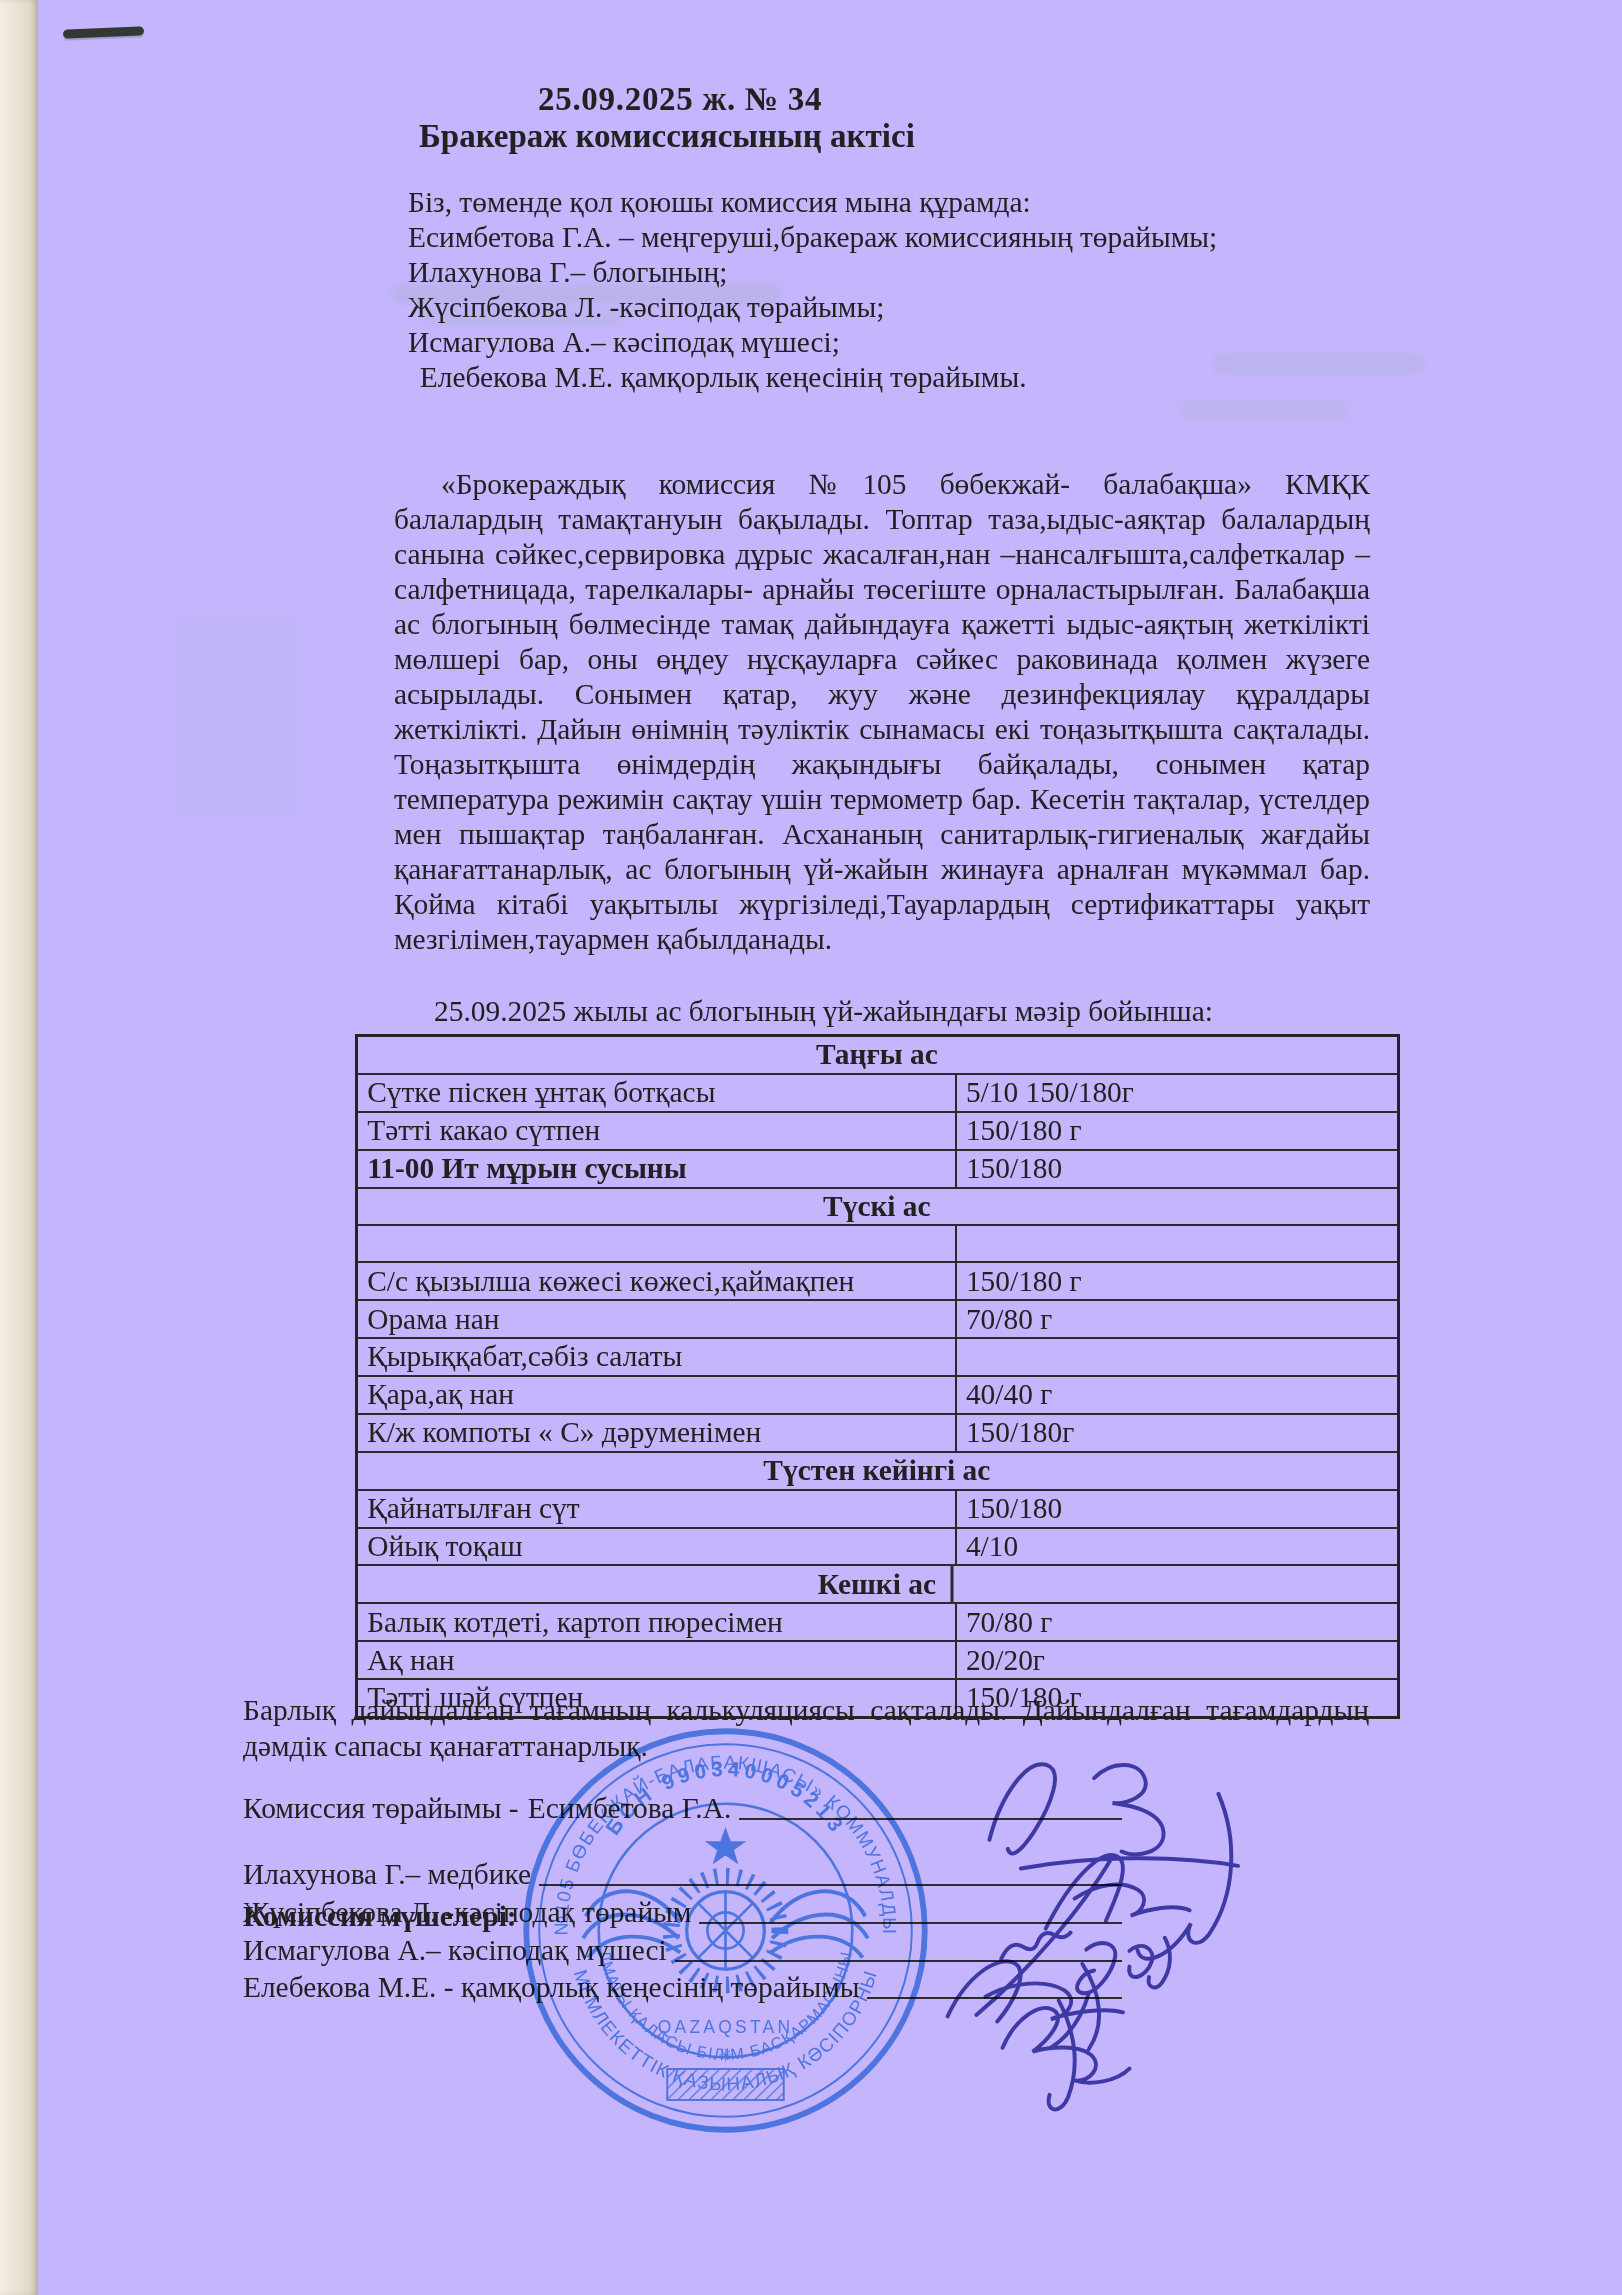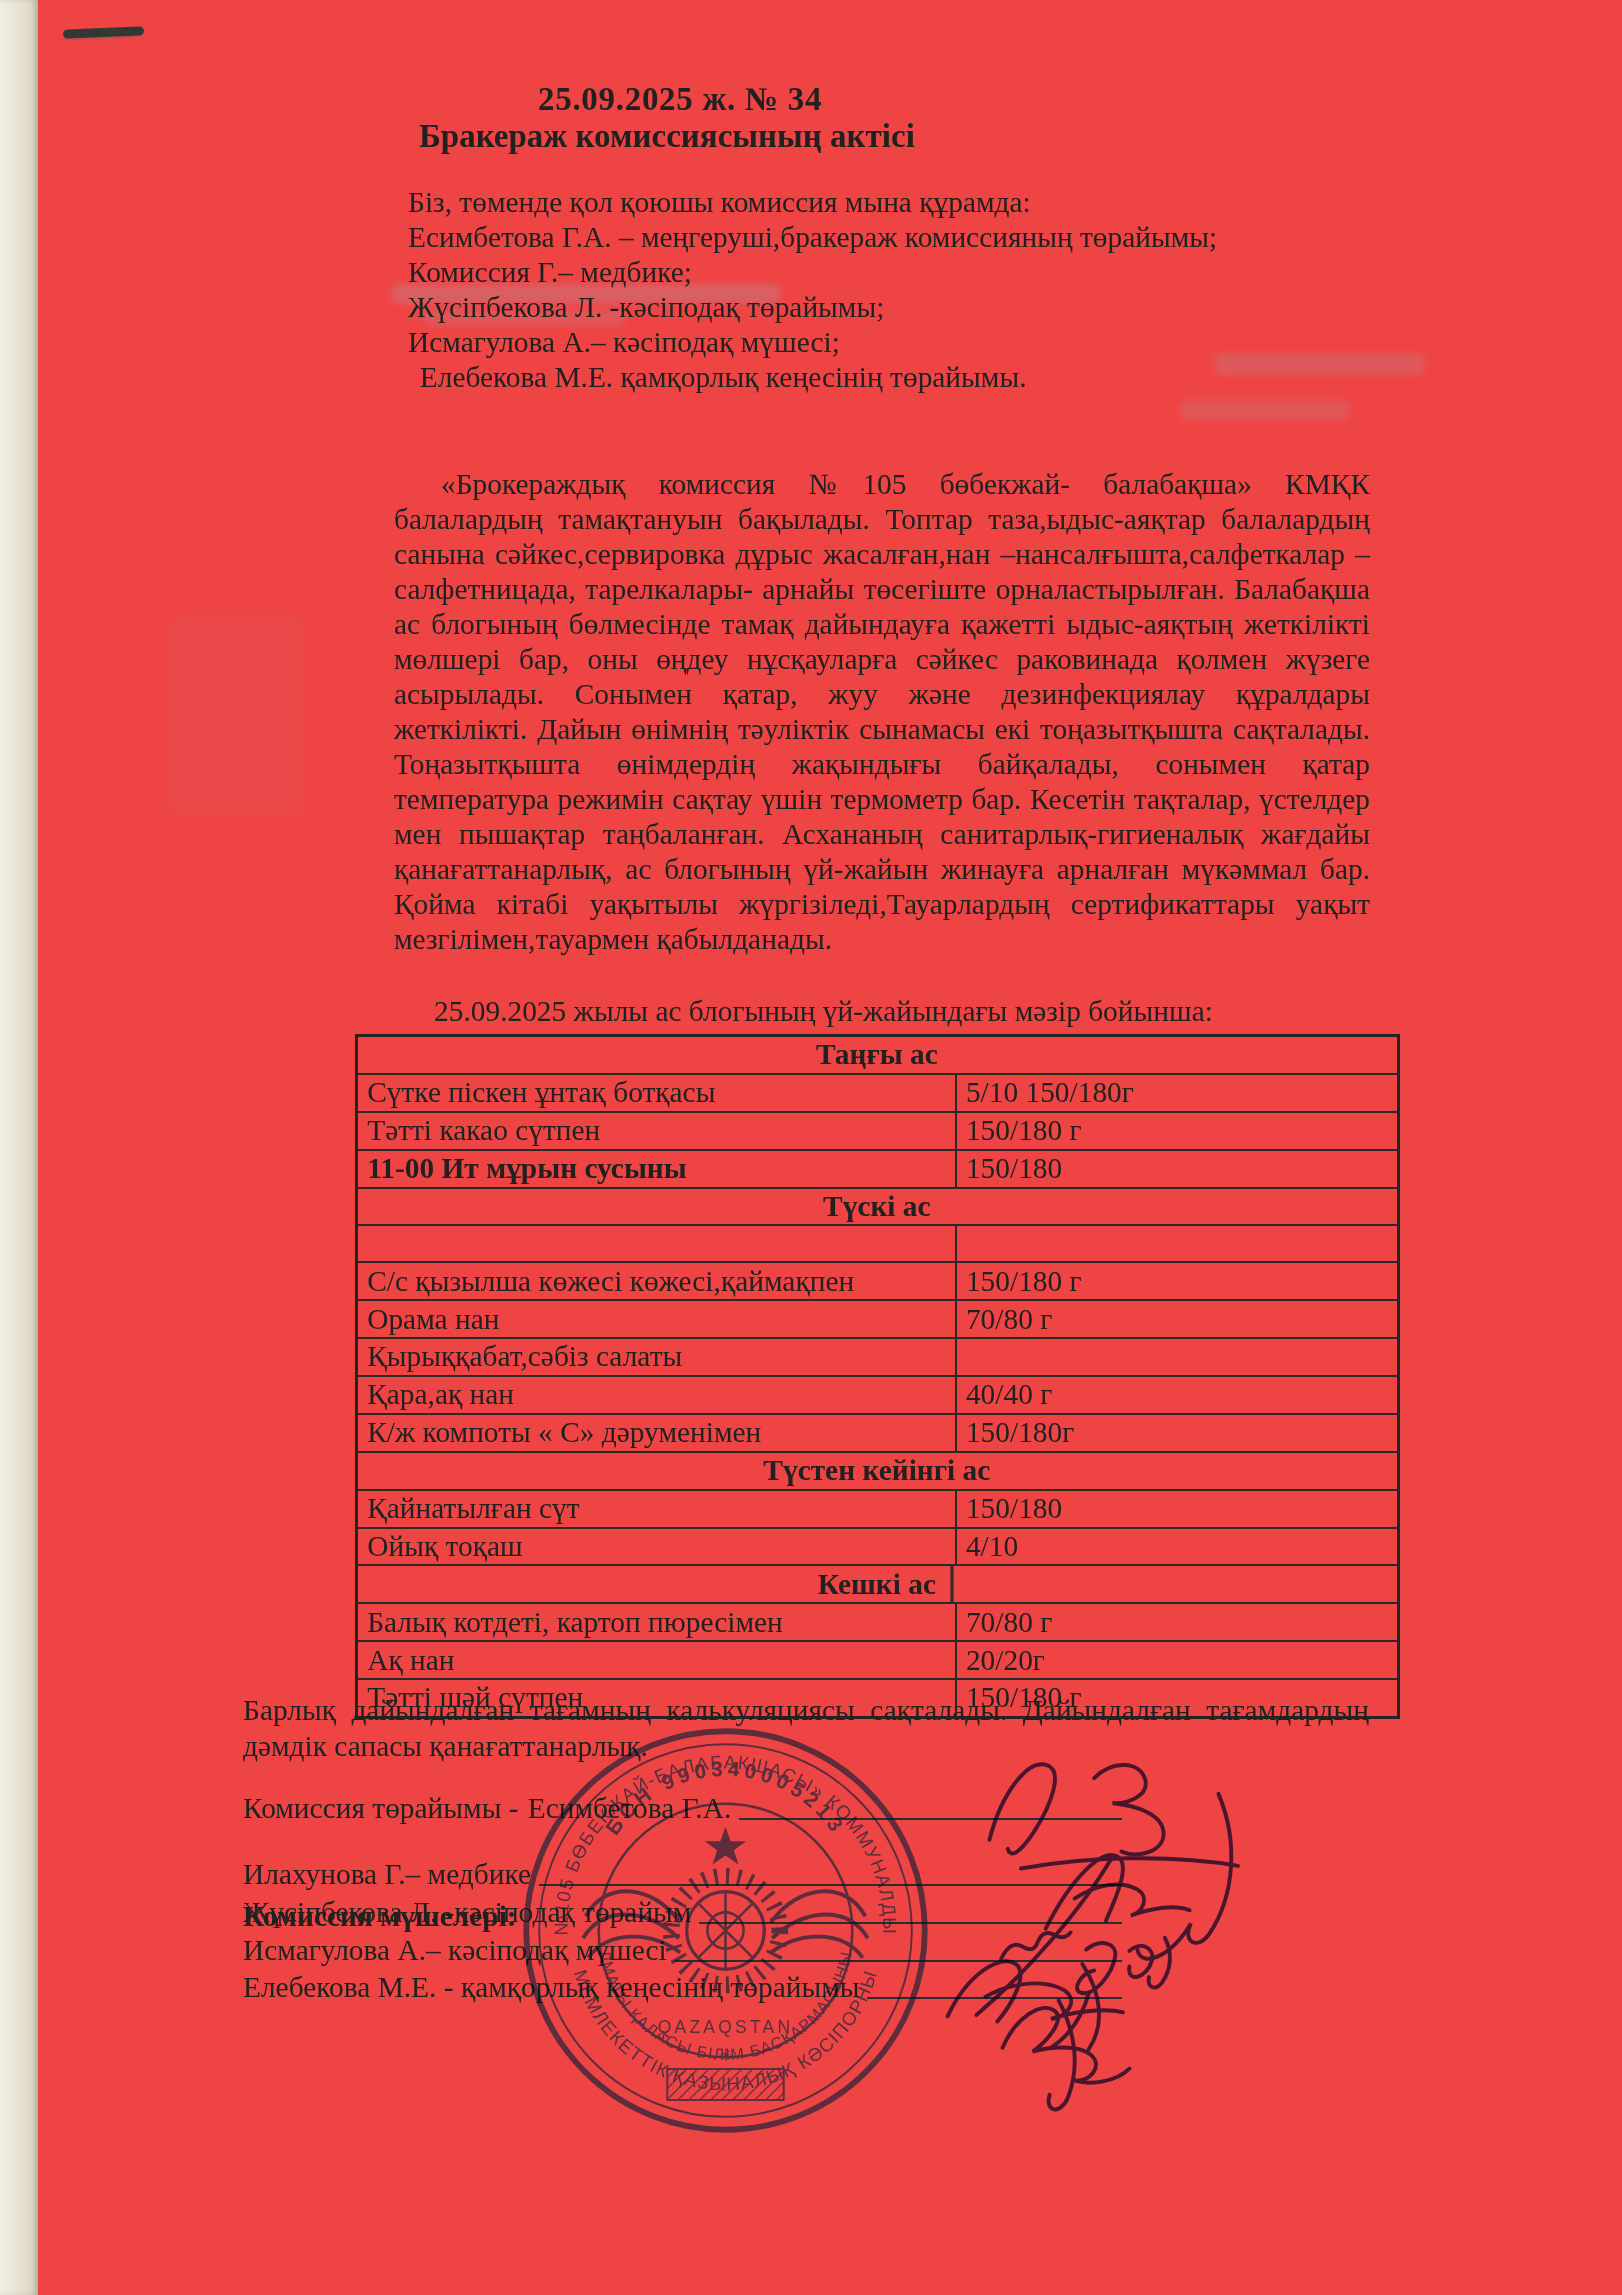--- a/index.html
+++ b/index.html
@@ -1,19 +1,19 @@
 <!DOCTYPE html>
 <html style="font-size:10.5px"><head>
 <meta charset="utf-8">
 <title>Бракераж комиссиясының актісі</title>
 <style>
   html,body { margin:0; padding:0; background:#d9d9d9; }
   .page {
     position:relative; width:1623px; height:2295px; overflow:hidden;
-    background:#ef4444;
+    background:#c4b5fd;
     font-family:"Liberation Serif","DejaVu Serif",serif;
     color:#212121;
   }
   .scan-strip {
     position:absolute; left:0; top:0; width:38px; height:100%;
     background:linear-gradient(90deg,#f2eee3 0%,#e7e1d1 55%,#d8d1bd 100%);
     box-shadow:inset -4.6px 0 5.9px -2.6px rgba(120,110,88,.45);
   }
   .pen-mark {
     position:absolute; left:63px; top:27.5px; width:81px; height:8.5px;
@@ -90,21 +90,21 @@
   <div class="ghost g2"></div>
   <div class="ghost g3"></div>
   <div class="ghost g4"></div>
 
   <div class="date-line">25.09.2025 ж. № 34</div>
   <div class="doc-title">Бракераж комиссиясының актісі</div>
 
   <div class="members">
     <div>Біз, төменде қол қоюшы комиссия мына құрамда:</div>
     <div>Есимбетова Г.А. – меңгеруші,бракераж комиссияның төрайымы;</div>
-    <div>Комиссия Г.– медбике;</div>
+    <div>Илахунова Г.– блогының;</div>
     <div>Жүсіпбекова Л. -кәсіподақ төрайымы;</div>
     <div>Исмагулова А.– кәсіподақ мүшесі;</div>
     <div class="indent">Елебекова М.Е. қамқорлық кеңесінің төрайымы.</div>
   </div>
 
   <div class="body-para">«Брокераждық комиссия №105 бөбекжай- балабақша» КМҚК  балалардың тамақтануын бақылады. Топтар таза,ыдыс-аяқтар балалардың санына сәйкес,сервировка дұрыс жасалған,нан –нансалғышта,салфеткалар – салфетницада, тарелкалары- арнайы төсегіште орналастырылған. Балабақша ас блогының бөлмесінде тамақ дайындауға қажетті ыдыс-аяқтың жеткілікті мөлшері бар, оны өңдеу нұсқауларға сәйкес раковинада қолмен жүзеге асырылады. Сонымен қатар, жуу және дезинфекциялау құралдары жеткілікті. Дайын өнімнің тәуліктік сынамасы екі тоңазытқышта сақталады. Тоңазытқышта өнімдердің жақындығы байқалады, сонымен қатар температура режимін сақтау үшін термометр бар. Кесетін тақталар, үстелдер мен пышақтар таңбаланған. Асхананың санитарлық-гигиеналық жағдайы қанағаттанарлық, ас блогының үй-жайын жинауға арналған мүкәммал бар. Қойма кітабі уақытылы жүргізіледі,Тауарлардың сертификаттары уақыт мезгілімен,тауармен қабылданады.</div>
 
   <div class="menu-intro">25.09.2025 жылы ас блогының үй-жайындағы мәзір бойынша:</div>
 
   <table class="menu">

